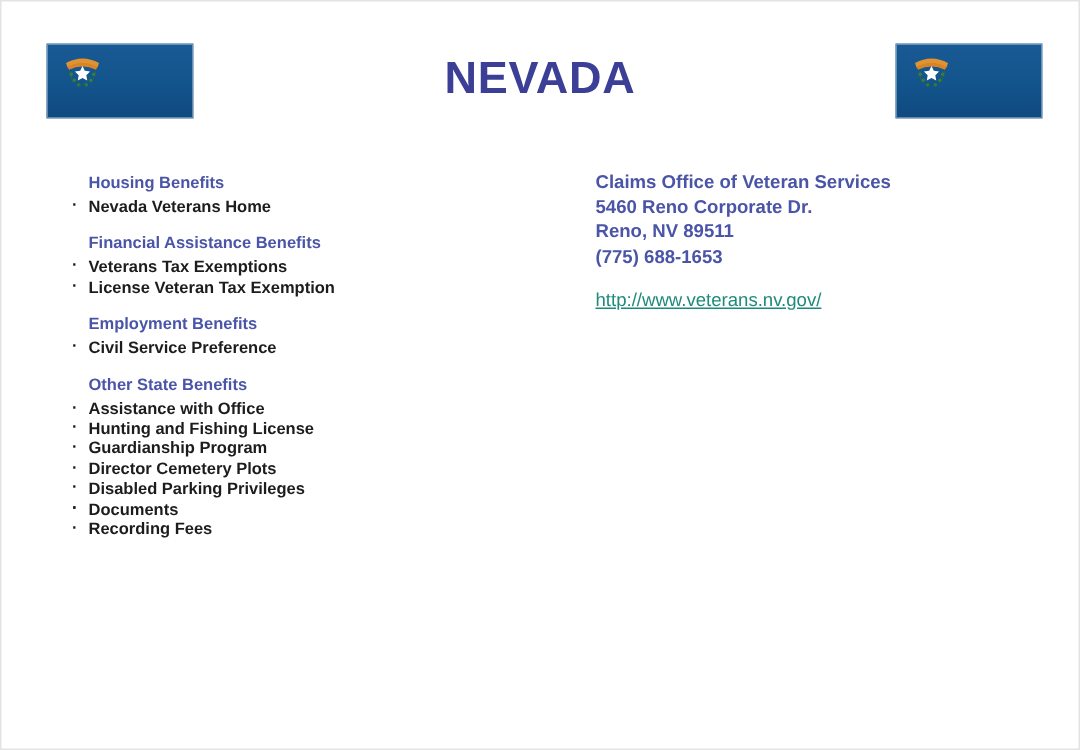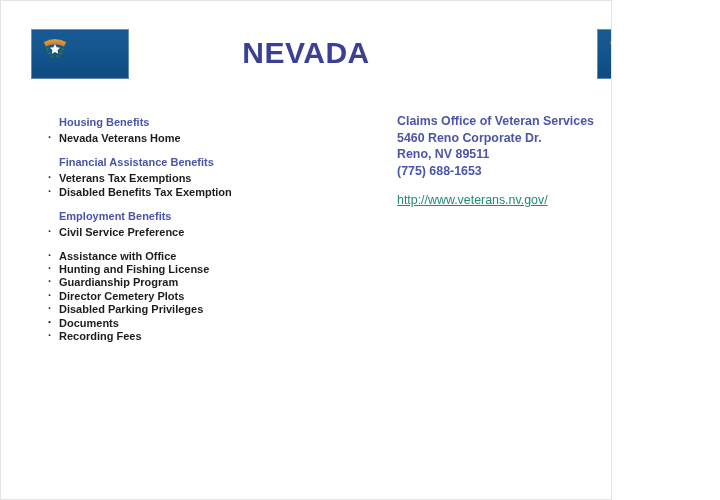--- a/index.html
+++ b/index.html
@@ -5,21 +5,21 @@
   html, body {
     margin: 0;
     padding: 0;
     background: #ffffff;
   }
   body {
     font-family: "Liberation Sans", sans-serif;
   }
   .page {
     position: relative;
-    width: 612px;
+    width: 720px;
     height: 500px;
     background: #ffffff;
     box-sizing: border-box;
     border: 1px solid #e3e3e3;
     overflow: hidden;
   }
 
   
   .flag {
     position: absolute;
@@ -173,32 +173,33 @@
       <div class="group-heading">Housing Benefits</div>
       <ul class="benefit-list">
         <li class="benefit-item"><span class="bullet">·</span><span>Nevada Veterans Home</span></li>
       </ul>
     </div>
 
     <div class="benefit-group">
       <div class="group-heading">Financial Assistance Benefits</div>
       <ul class="benefit-list">
         <li class="benefit-item"><span class="bullet">·</span><span>Veterans Tax Exemptions</span></li>
-        <li class="benefit-item"><span class="bullet">·</span><span>Disabled Benefits Tax Exemption</span></li>
+        <li class="benefit-item"><span class="bullet">·</span><span>License Veteran Tax Exemption</span></li>
       </ul>
     </div>
 
     <div class="benefit-group">
       <div class="group-heading">Employment Benefits</div>
       <ul class="benefit-list">
         <li class="benefit-item"><span class="bullet">·</span><span>Civil Service Preference</span></li>
       </ul>
     </div>
 
     <div class="benefit-group">
+      <div class="group-heading">Other State Benefits</div>
       <ul class="benefit-list">
         <li class="benefit-item"><span class="bullet">·</span><span>Assistance with Office</span></li>
         <li class="benefit-item"><span class="bullet">·</span><span>Hunting and Fishing License</span></li>
         <li class="benefit-item"><span class="bullet">·</span><span>Guardianship Program</span></li>
         <li class="benefit-item"><span class="bullet">·</span><span>Director Cemetery Plots</span></li>
         <li class="benefit-item"><span class="bullet">·</span><span>Disabled Parking Privileges</span></li>
         <li class="benefit-item"><span class="bullet">·</span></li>
         <li class="benefit-item"><span class="bullet">·</span><span>Documents</span></li>
         <li class="benefit-item"><span class="bullet">·</span><span>Recording Fees</span></li>
       </ul>

